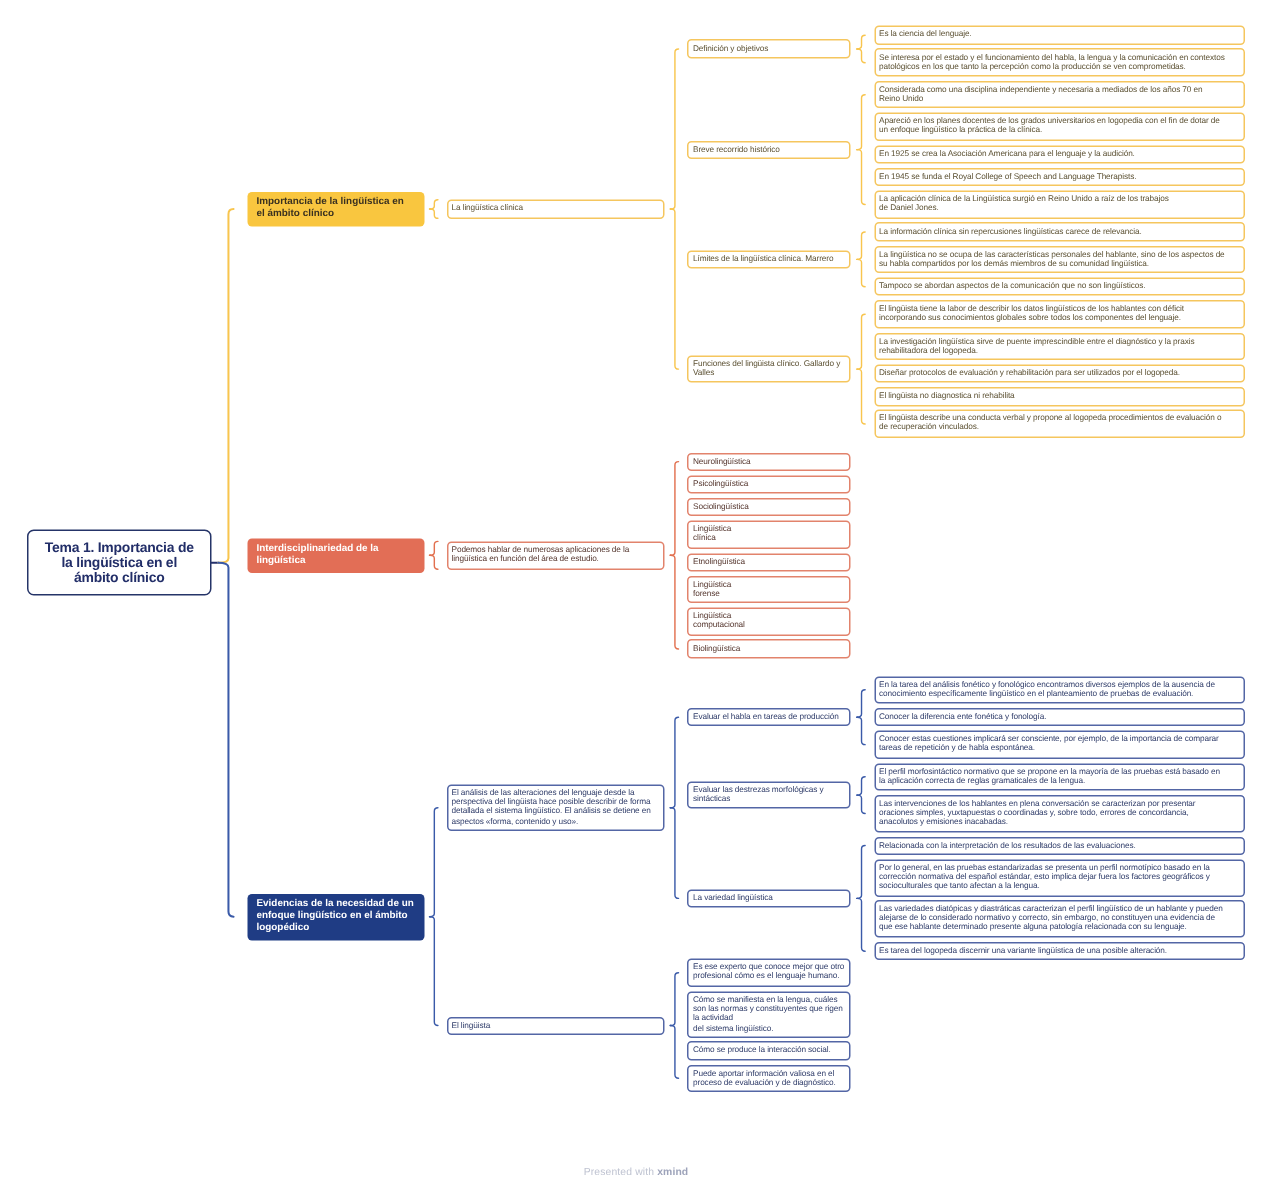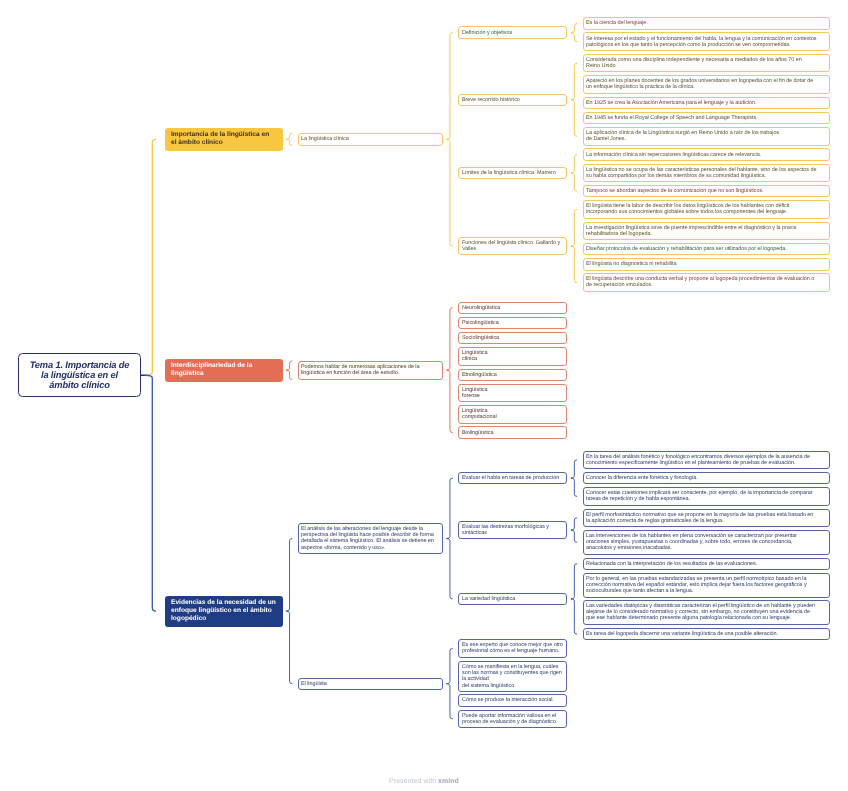--- a/index.html
+++ b/index.html
@@ -12,21 +12,21 @@
   }
   #canvas{position:relative;width:848px;height:791px;}
   svg#links{position:absolute;left:0;top:0;width:848px;height:791px;overflow:visible;}
   #nodes{position:absolute;left:0;top:0;width:848px;height:791px;}
   .node span{display:block;will-change:transform;}
   .node{position:absolute;box-sizing:border-box;display:flex;align-items:center;}
 
   .n-root{
     border:1.45px solid #253468;border-radius:4.5px;background:#fff;
     color:#222E68;font-weight:bold;font-size:9.3px;letter-spacing:-0.15px;line-height:10.2px;
-    text-align:center;justify-content:center;padding:5.6px 6px;font-style:italic;
+    text-align:center;justify-content:center;padding:5.6px 6px;
   }
   .n-l1{ border-radius:3px; font-size:6.6px; letter-spacing:0px; line-height:8.2px;
          padding:3.3px 6.2px; font-weight:bold; white-space:pre-wrap;}
   .n-l1.yellow{background:#F9C63F;color:#3A3120;}
   .n-l1.orange{background:#E26E56;color:#FFFFFF;}
   .n-l1.blue{background:#1F3C84;color:#FFFFFF;}
 
   .n-out{ background:#fff;border-radius:3px;border-width:0.85px;border-style:solid;
           font-size:5.5px;letter-spacing:-0.07px;line-height:6.2px;padding:2.1px 2.9px;white-space:pre-wrap;}
   .n-out.yellow{border-color:#F5C65E;color:#5C5133;}

